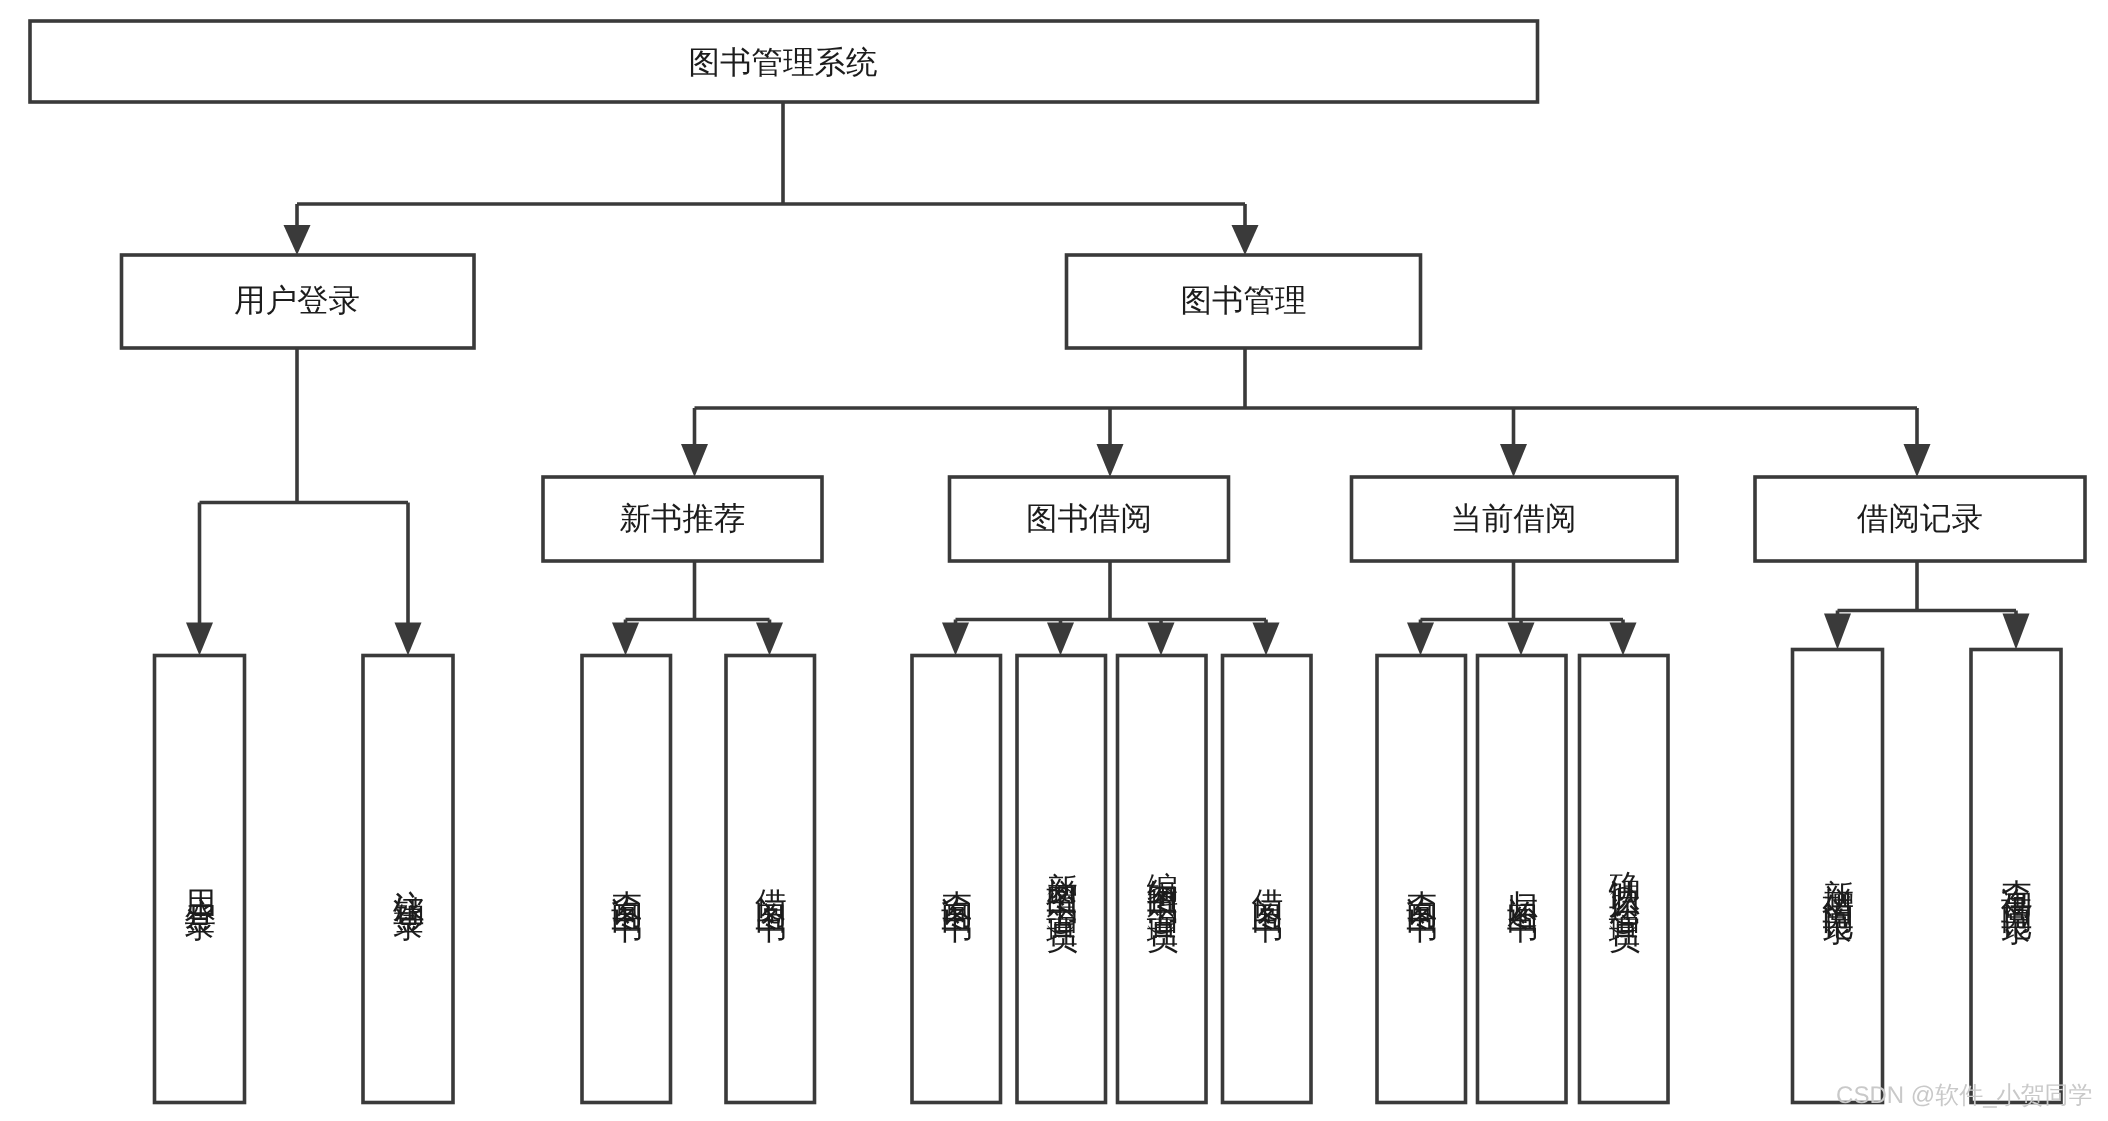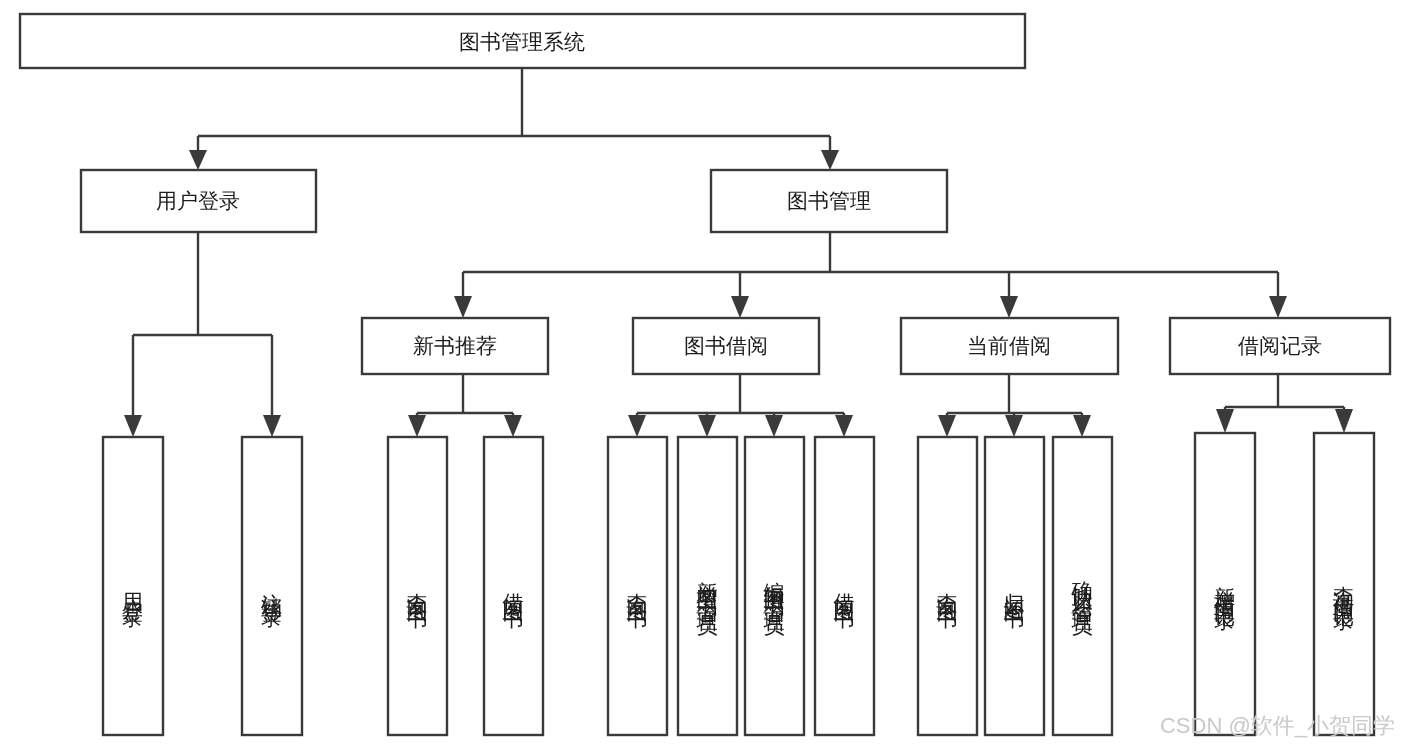--- a/index.html
+++ b/index.html
@@ -61,21 +61,21 @@
     letter-spacing: 5px;
     color: #1c1c1c;
     white-space: nowrap;
     pointer-events: none;
   }
   .watermark {
     position: absolute;
     right: 10px;
     bottom: 6px;
     font-family: "Liberation Sans", "DejaVu Sans", sans-serif;
-    font-size: 22px;
+    font-size: 16px;
     color: #c9c9c9;
     white-space: nowrap;
   }
 </style>
 </head>
 <body>
 
 <div id="diagram-root">
 
   <svg class="diagram-canvas" viewBox="0 0 1405 747">

